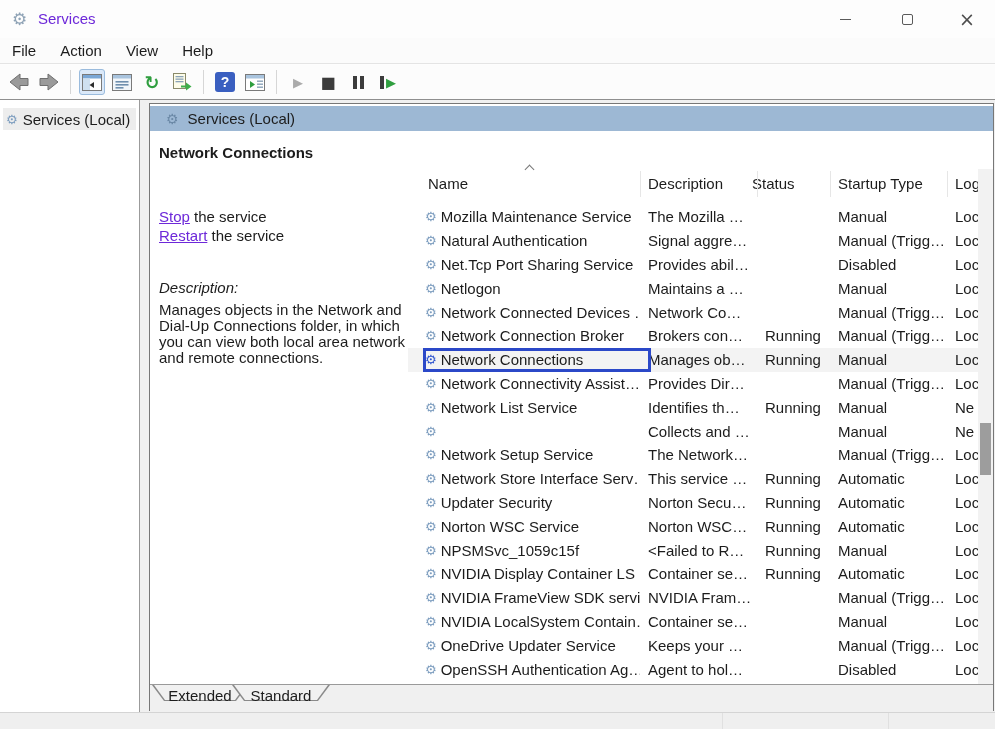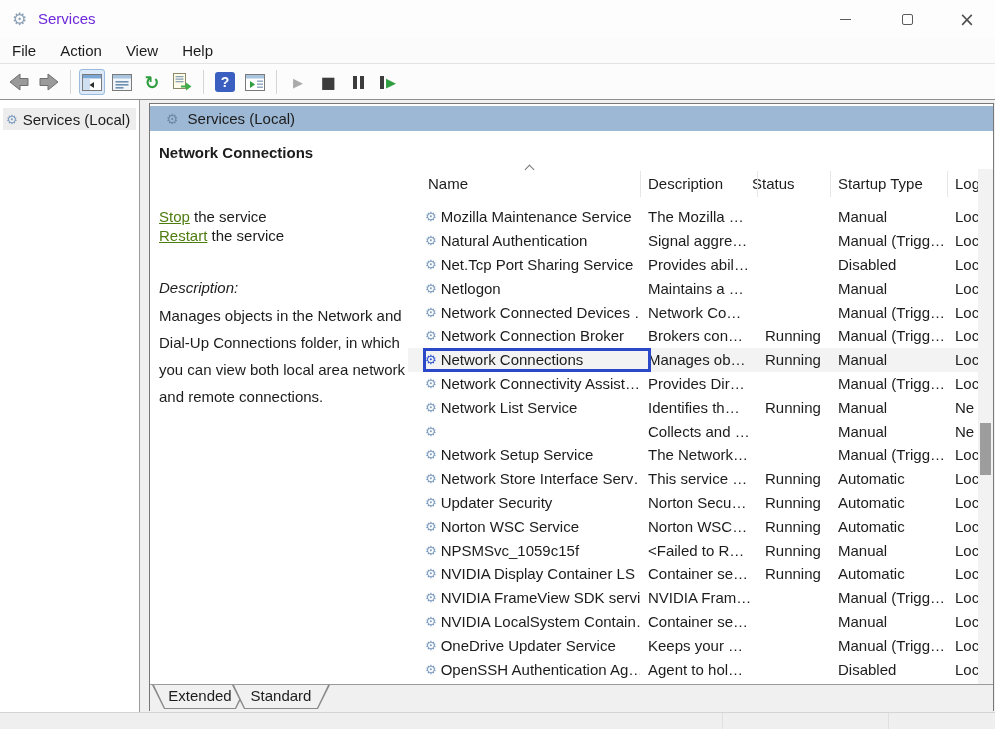--- a/index.html
+++ b/index.html
@@ -46,23 +46,23 @@
   .tree-item .gear { color:#7d9dbf; font-size:13px; }
 
   .main-pane { position:absolute; left:149px; top:3px; width:845px; height:608px; background:#fff; border:1px solid #777; }
   .band { position:absolute; left:0; top:2px; width:843px; height:25px; background:#9db8d4; display:flex; align-items:center; gap:9px; padding-left:16px; }
   .band .gear { color:#62809f; font-size:14px; opacity:.85; }
 
   
   .info { position:absolute; left:0; top:27px; width:258px; height:553px; background:#fff; }
   .info-title { position:absolute; left:9px; top:13px; font-weight:bold; }
   .svc-links { position:absolute; left:9px; top:76px; line-height:19px; }
-  .link { color:#4d7c0f; text-decoration:underline; }
+  .link { color:#6d28d9; text-decoration:underline; }
   .desc-label { position:absolute; left:9px; top:148px;font-style:italic; }
-  .desc-text { position:absolute; left:9px; top:171px; width:248px; line-height:27px; }
+  .desc-text { position:absolute; left:9px; top:171px; width:248px; line-height:16px; }
 
   
   .list-box { position:absolute; left:258px; top:16px; width:585px; height:564px; background:#fff; border-radius:10px 0 0 0;margin-top:37px; }
   .sort-caret { position:absolute; left:118px; top:9px; width:7px; height:7px; border-left:1.4px solid #777; border-top:1.4px solid #777; transform:rotate(45deg); }
   .thead { position:absolute; left:0; top:14px; width:570px; height:26px; }
   .th { position:absolute; top:4px; white-space:nowrap; }
   .th-name { left:20px; } .th-desc { left:240px; } .th-status { left:344px; } .th-startup { left:430px; } .th-logon { left:547px; }
   .col-sep { position:absolute; top:0; width:1px; height:26px; background:#e6e6e6; }
 
   .rows { position:absolute; left:0; top:48px; width:570px; }
@@ -77,21 +77,21 @@
   .svc-row.selected .focus-rect { display:block; }
 
   
   .vscroll { position:absolute; left:570px; top:12px; width:15px; height:550px; background:#f2f2f2; }
   .vthumb { position:absolute; left:2px; top:254px; width:11px; height:52px; background:#9d9d9d; }
   .hscroll { position:absolute; left:0; top:549px; width:570px; height:13px; background:#f2f2f2; }
   .hthumb { position:absolute; left:24px; top:1px; width:401px; height:11px; background:#9d9d9d; }
 
   
   .tabstrip { position:absolute; left:0; top:580px; width:843px; height:28px; background:#f0f0f0; border-top:1px solid #9a9a9a; }
-  .tab { position:absolute; top:0; height:24px; }
+  .tab { position:absolute; top:0; height:16px; }
   .tab-extended { left:2px; width:96px; } .tab-standard { left:82px; width:98px; }
   .tab .shape-b { position:absolute; inset:0; background:#8a8a8a; clip-path:polygon(0 0,100% 0,calc(100% - 12px) 100%,12px 100%); }
   .tab .shape-f { position:absolute; inset:0 2px 1px 2px; background:#f1f1f1; clip-path:polygon(0 0,100% 0,calc(100% - 11px) 100%,11px 100%); }
   .tab .lbl { position:relative; text-align:center; line-height:22px; }
 
   
   .bottom-strip { position:absolute; left:0; top:612px; width:995px; height:17px; background:#efefef; border-top:1px solid #d4d4d4; }
   .bottom-strip .sep { position:absolute; top:0; width:1px; height:17px; background:#e0e0e0; }
 
   svg { overflow:visible; }

